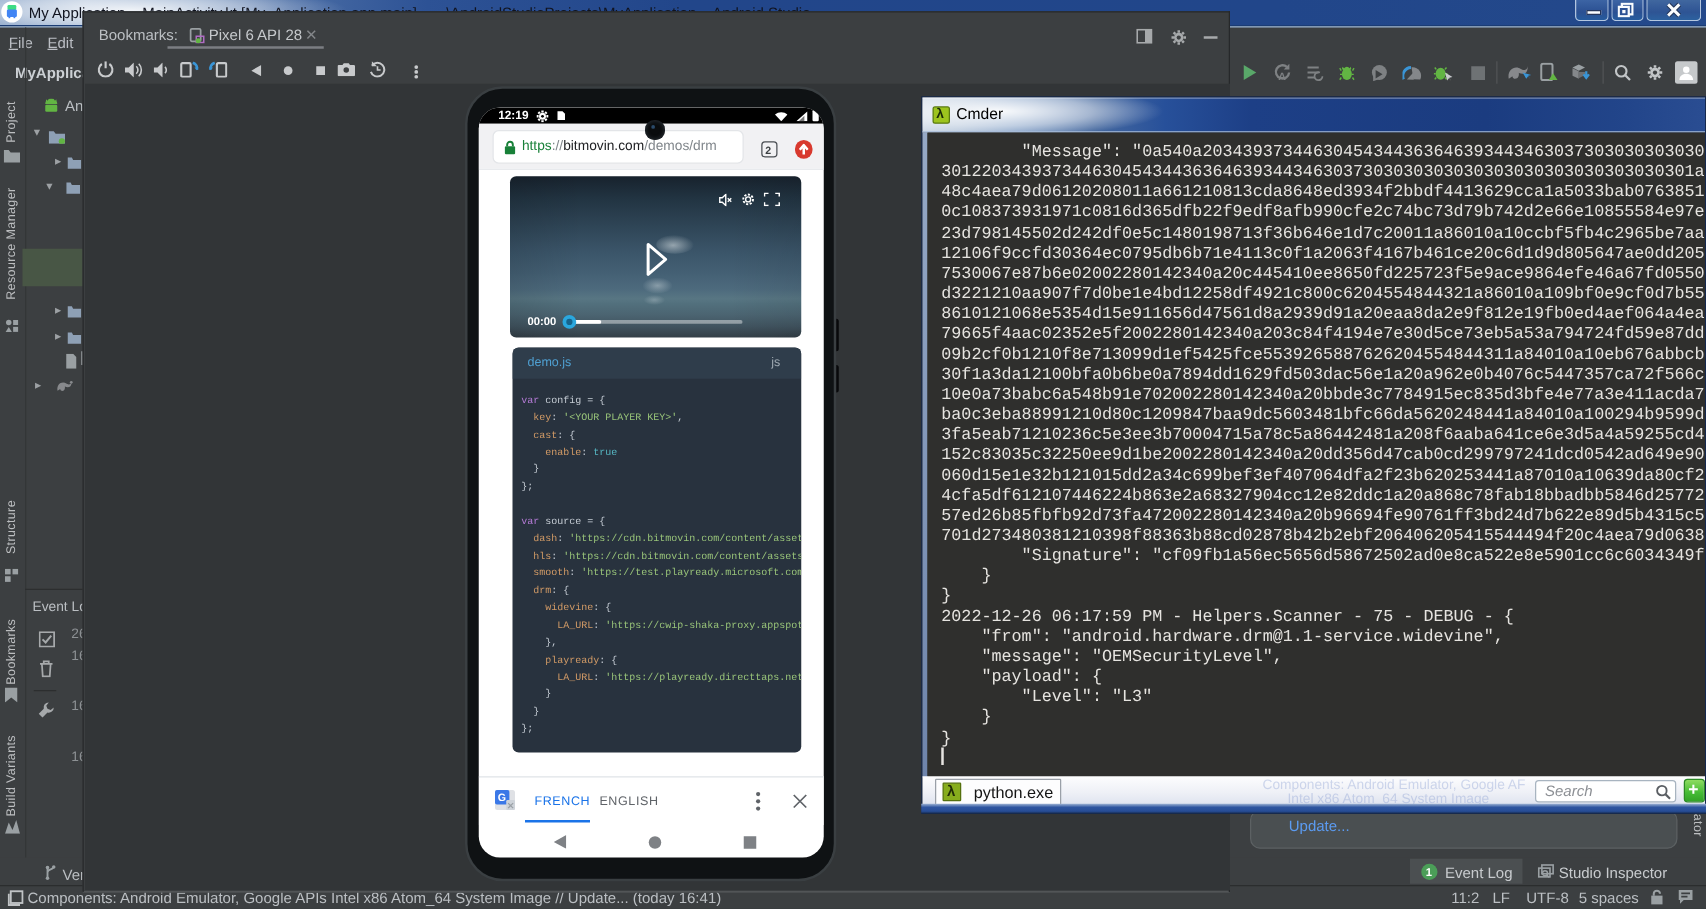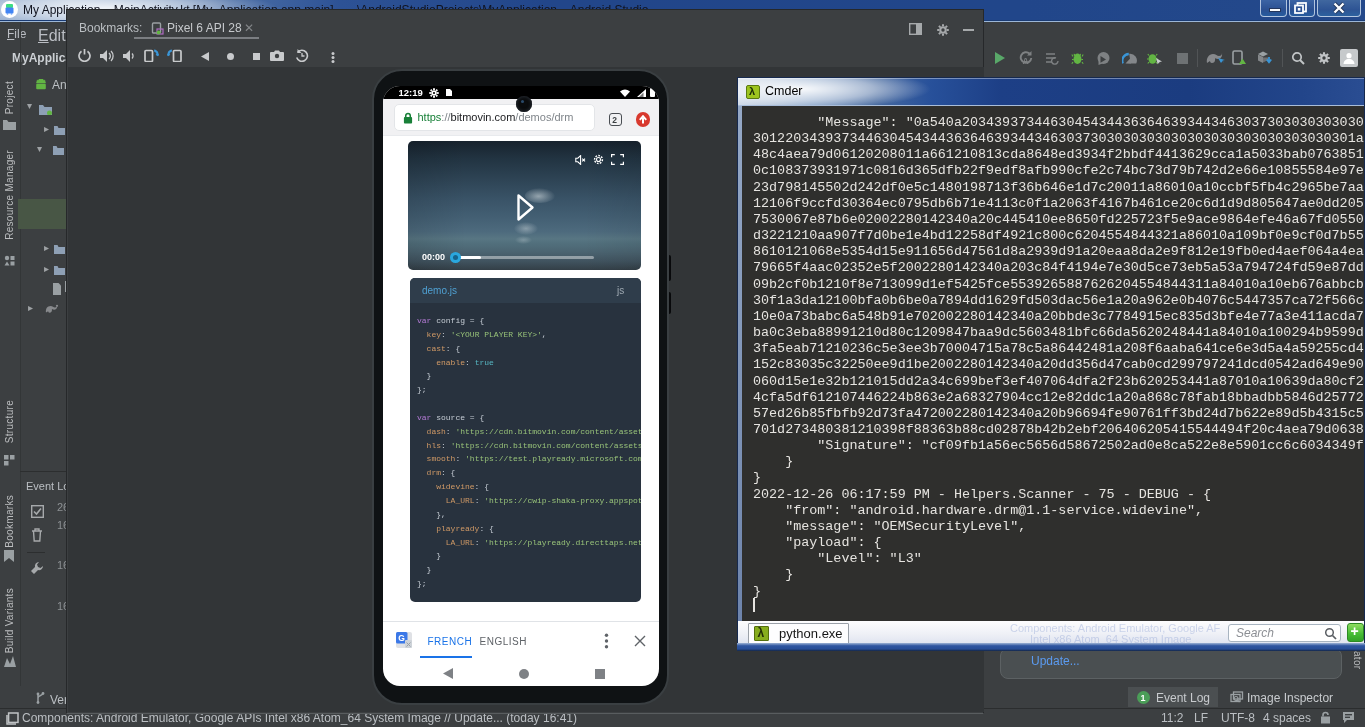--- a/index.html
+++ b/index.html
@@ -33,21 +33,21 @@
     </svg>
   <svg class="ab" style="left:1333px;top:2px;" width="12" height="12" viewBox="0 0 12 12">
       <path d="M1.5 1.5 L10.5 10.5 M10.5 1.5 L1.5 10.5" stroke="#223456" stroke-width="4"></path>
       <path d="M1.5 1.5 L10.5 10.5 M10.5 1.5 L1.5 10.5" stroke="#fafcfe" stroke-width="2.4"></path>
     </svg>
 </div>
 <div class="ab" style="left:0;top:19.5px;width:1365px;height:1.5px;background:#1b3c74;"></div>
 <div class="ab" style="left:0;top:21px;width:1365px;height:1px;background:#9cb6d6;"></div>
 
 <div class="ab" style="left:7px;top:27px;font-size:12px;color:#bbbec4;"><span style="text-decoration:underline">F</span>ile</div>
-<div class="ab" style="left:38px;top:27px;font-size:16px;color:#bbbec4;"><span style="text-decoration:underline">E</span>dit</div>
+<div class="ab" style="left:38px;top:27px;font-size:12px;color:#bbbec4;"><span style="text-decoration:underline">E</span>dit</div>
 
 <div class="ab" style="left:12px;top:51px;font-size:12px;font-weight:bold;color:#ccd0d4;">MyApplication</div>
 
 <div id="ideicons">
   <svg class="ab" style="left:993px;top:51px;" width="14" height="14" viewBox="0 0 14 14">
       <path d="M2 1 L12 7 L2 13 Z" fill="#59a869"></path>
     </svg>
   <svg class="ab" style="left:1018px;top:51px;" width="15" height="14" viewBox="0 0 15 14">
       <path d="M11.5 2.5a5.3 5.3 0 1 0 1.8 4.5" fill="none" stroke="#7e8183" stroke-width="1.9"></path>
       <path d="M13.5 0v4.5H9z" fill="#7e8183"></path>
@@ -205,32 +205,32 @@
 <div class="ab" style="left:1128px;top:687px;width:90px;height:20px;background:#4b4f51;"></div>
 <div class="ab" style="left:1137px;top:691px;width:13px;height:13px;border-radius:50%;background:#4b9e58;"></div>
 <div class="ab" style="left:1140.5px;top:692.5px;font-size:9px;color:#fff;font-weight:bold;">1</div>
 <div class="ab" style="left:1156px;top:691px;font-size:12px;color:#c8cbce;">Event Log</div>
 <svg class="ab" style="left:1230px;top:691px;" width="14" height="13" viewBox="0 0 14 13">
       <rect x="3.5" y="1" width="9" height="7" fill="none" stroke="#9aa0a3" stroke-width="1.3"></rect>
       <rect x="1" y="3.5" width="9" height="7" fill="none" stroke="#9aa0a3" stroke-width="1.3"></rect>
       <circle cx="6" cy="7.5" r="2" fill="none" stroke="#9aa0a3" stroke-width="1.2"></circle>
       <path d="M7.5 9l2 2" stroke="#9aa0a3" stroke-width="1.2"></path>
     </svg>
-<div class="ab" style="left:1247px;top:691px;font-size:12px;color:#c8cbce;">Image Inspector</div>
+<div class="ab" style="left:1247px;top:691px;font-size:12px;color:#c8cbce;">Studio Inspector</div>
 
 <div class="ab" style="left:0;top:708px;width:1365px;height:19px;background:#3c3f41;border-top:1px solid #2b2d2e;box-sizing:border-box;"></div>
 <svg class="ab" style="left:6px;top:712px;" width="13" height="13" viewBox="0 0 13 13">
       <rect x="2.6" y="1" width="9.4" height="9.4" fill="none" stroke="#c0c3c5" stroke-width="1.5"></rect>
       <path d="M1 3v9h9" fill="none" stroke="#c0c3c5" stroke-width="1.5"></path>
     </svg>
 <div class="ab" style="left:22px;top:711px;font-size:12px;color:#bbbfc3;white-space:nowrap;">Components: Android Emulator, Google APIs Intel x86 Atom_64 System Image // Update... (today 16:41)</div>
 <div class="ab" style="left:1161px;top:711px;font-size:12px;color:#bbbfc3;">11:2</div>
 <div class="ab" style="left:1194px;top:711px;font-size:12px;color:#bbbfc3;">LF</div>
 <div class="ab" style="left:1221px;top:711px;font-size:12px;color:#bbbfc3;">UTF-8</div>
-<div class="ab" style="left:1263px;top:711px;font-size:12px;color:#bbbfc3;">4 spaces</div>
+<div class="ab" style="left:1263px;top:711px;font-size:12px;color:#bbbfc3;">5 spaces</div>
 <svg class="ab" style="left:1320px;top:711px;" width="11" height="13" viewBox="0 0 11 13">
       <rect x="1" y="5.5" width="9" height="7" fill="#9aa0a3"></rect>
       <path d="M3 5.5V4a2.5 2.5 0 0 1 5 0" fill="none" stroke="#9aa0a3" stroke-width="1.6"></path>
     </svg>
 <svg class="ab" style="left:1342px;top:711px;" width="13" height="13" viewBox="0 0 13 13">
       <path d="M1 1h11v8H5l-3 3V9H1z" fill="#9aa0a3"></path>
       <rect x="3" y="3" width="7" height="1.4" fill="#3c3f41"></rect>
       <rect x="3" y="5.6" width="5" height="1.4" fill="#3c3f41"></rect>
     </svg>
 

